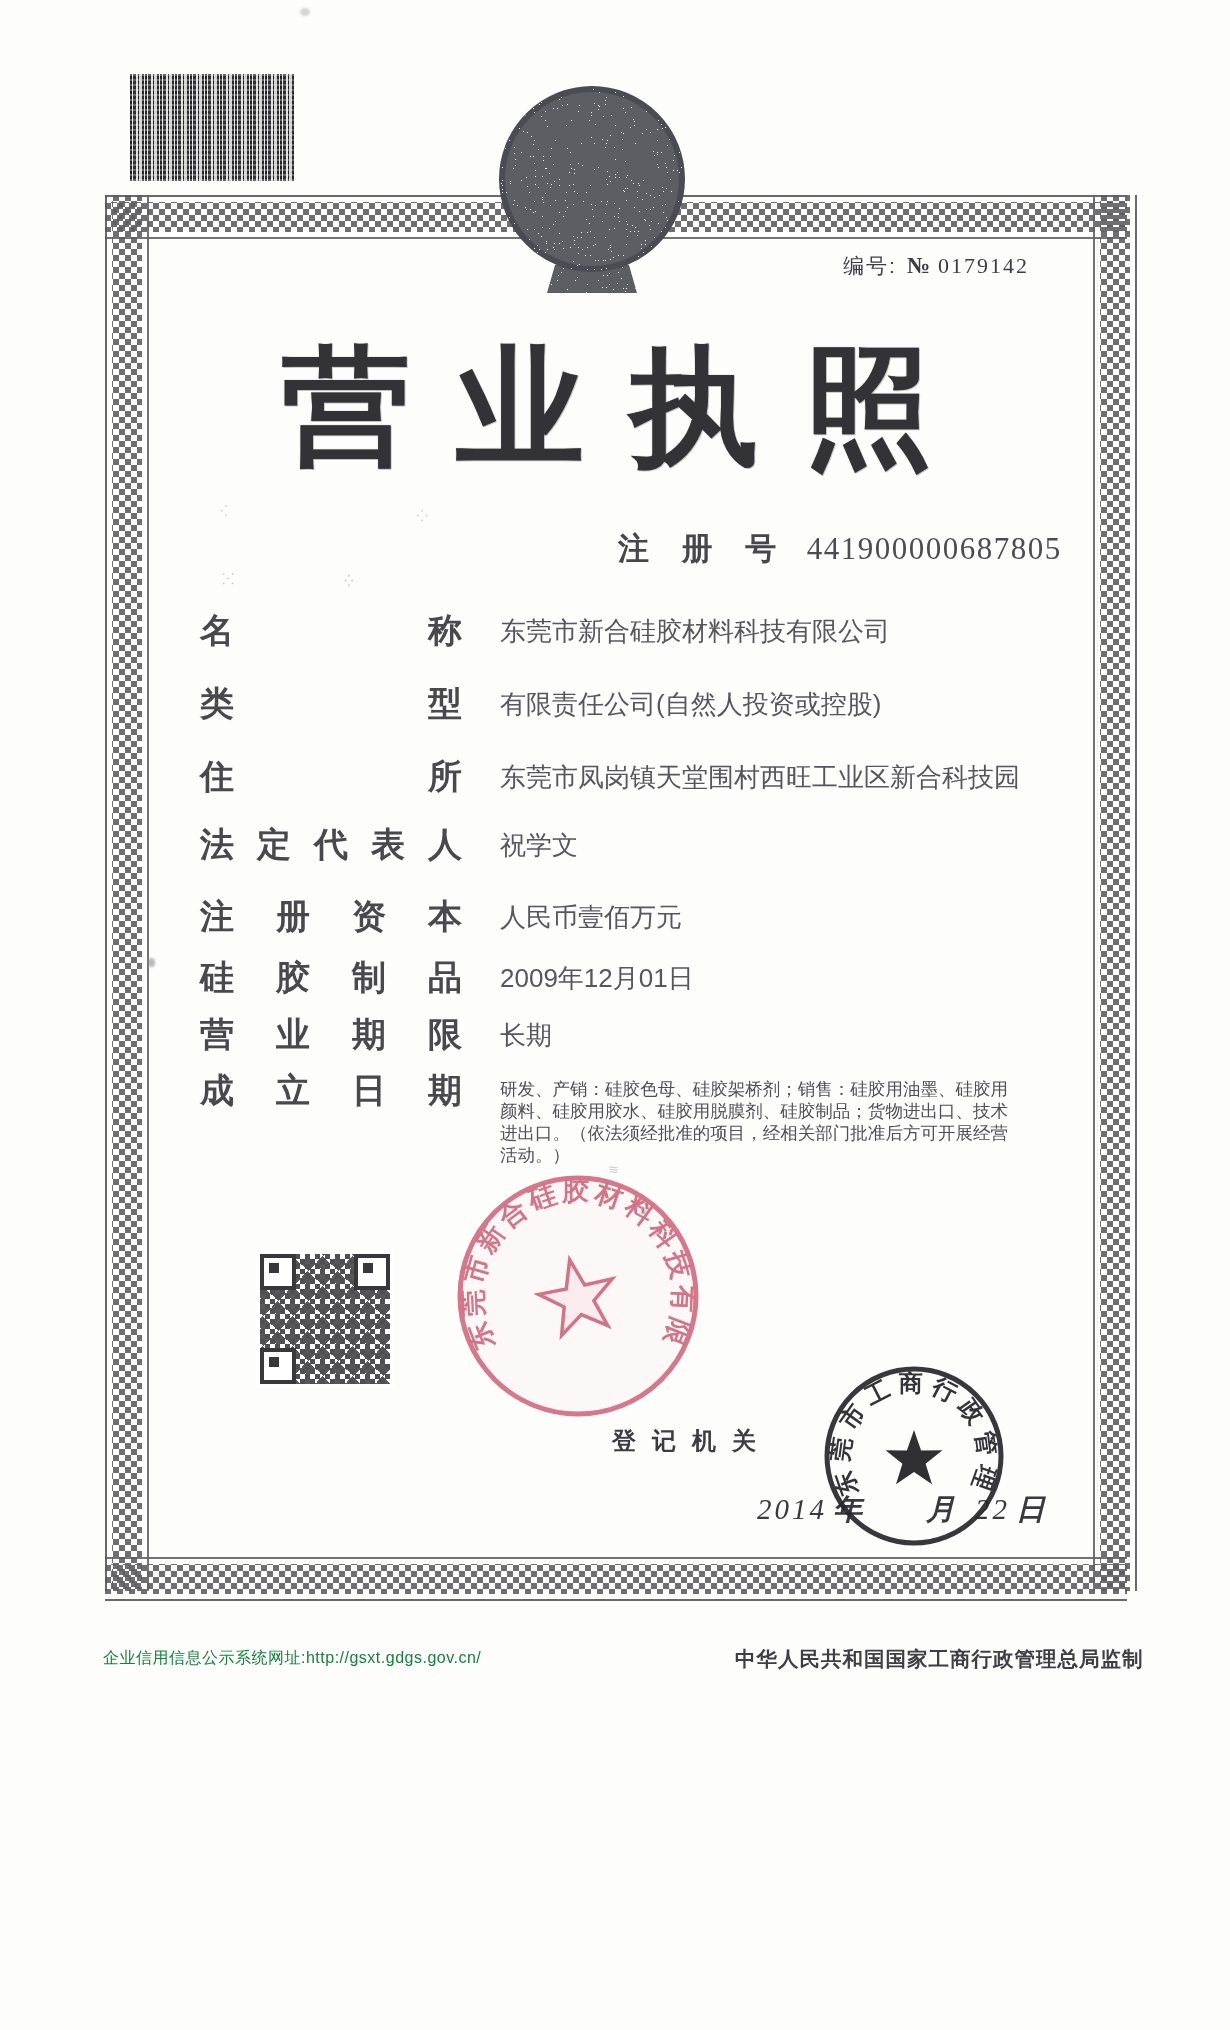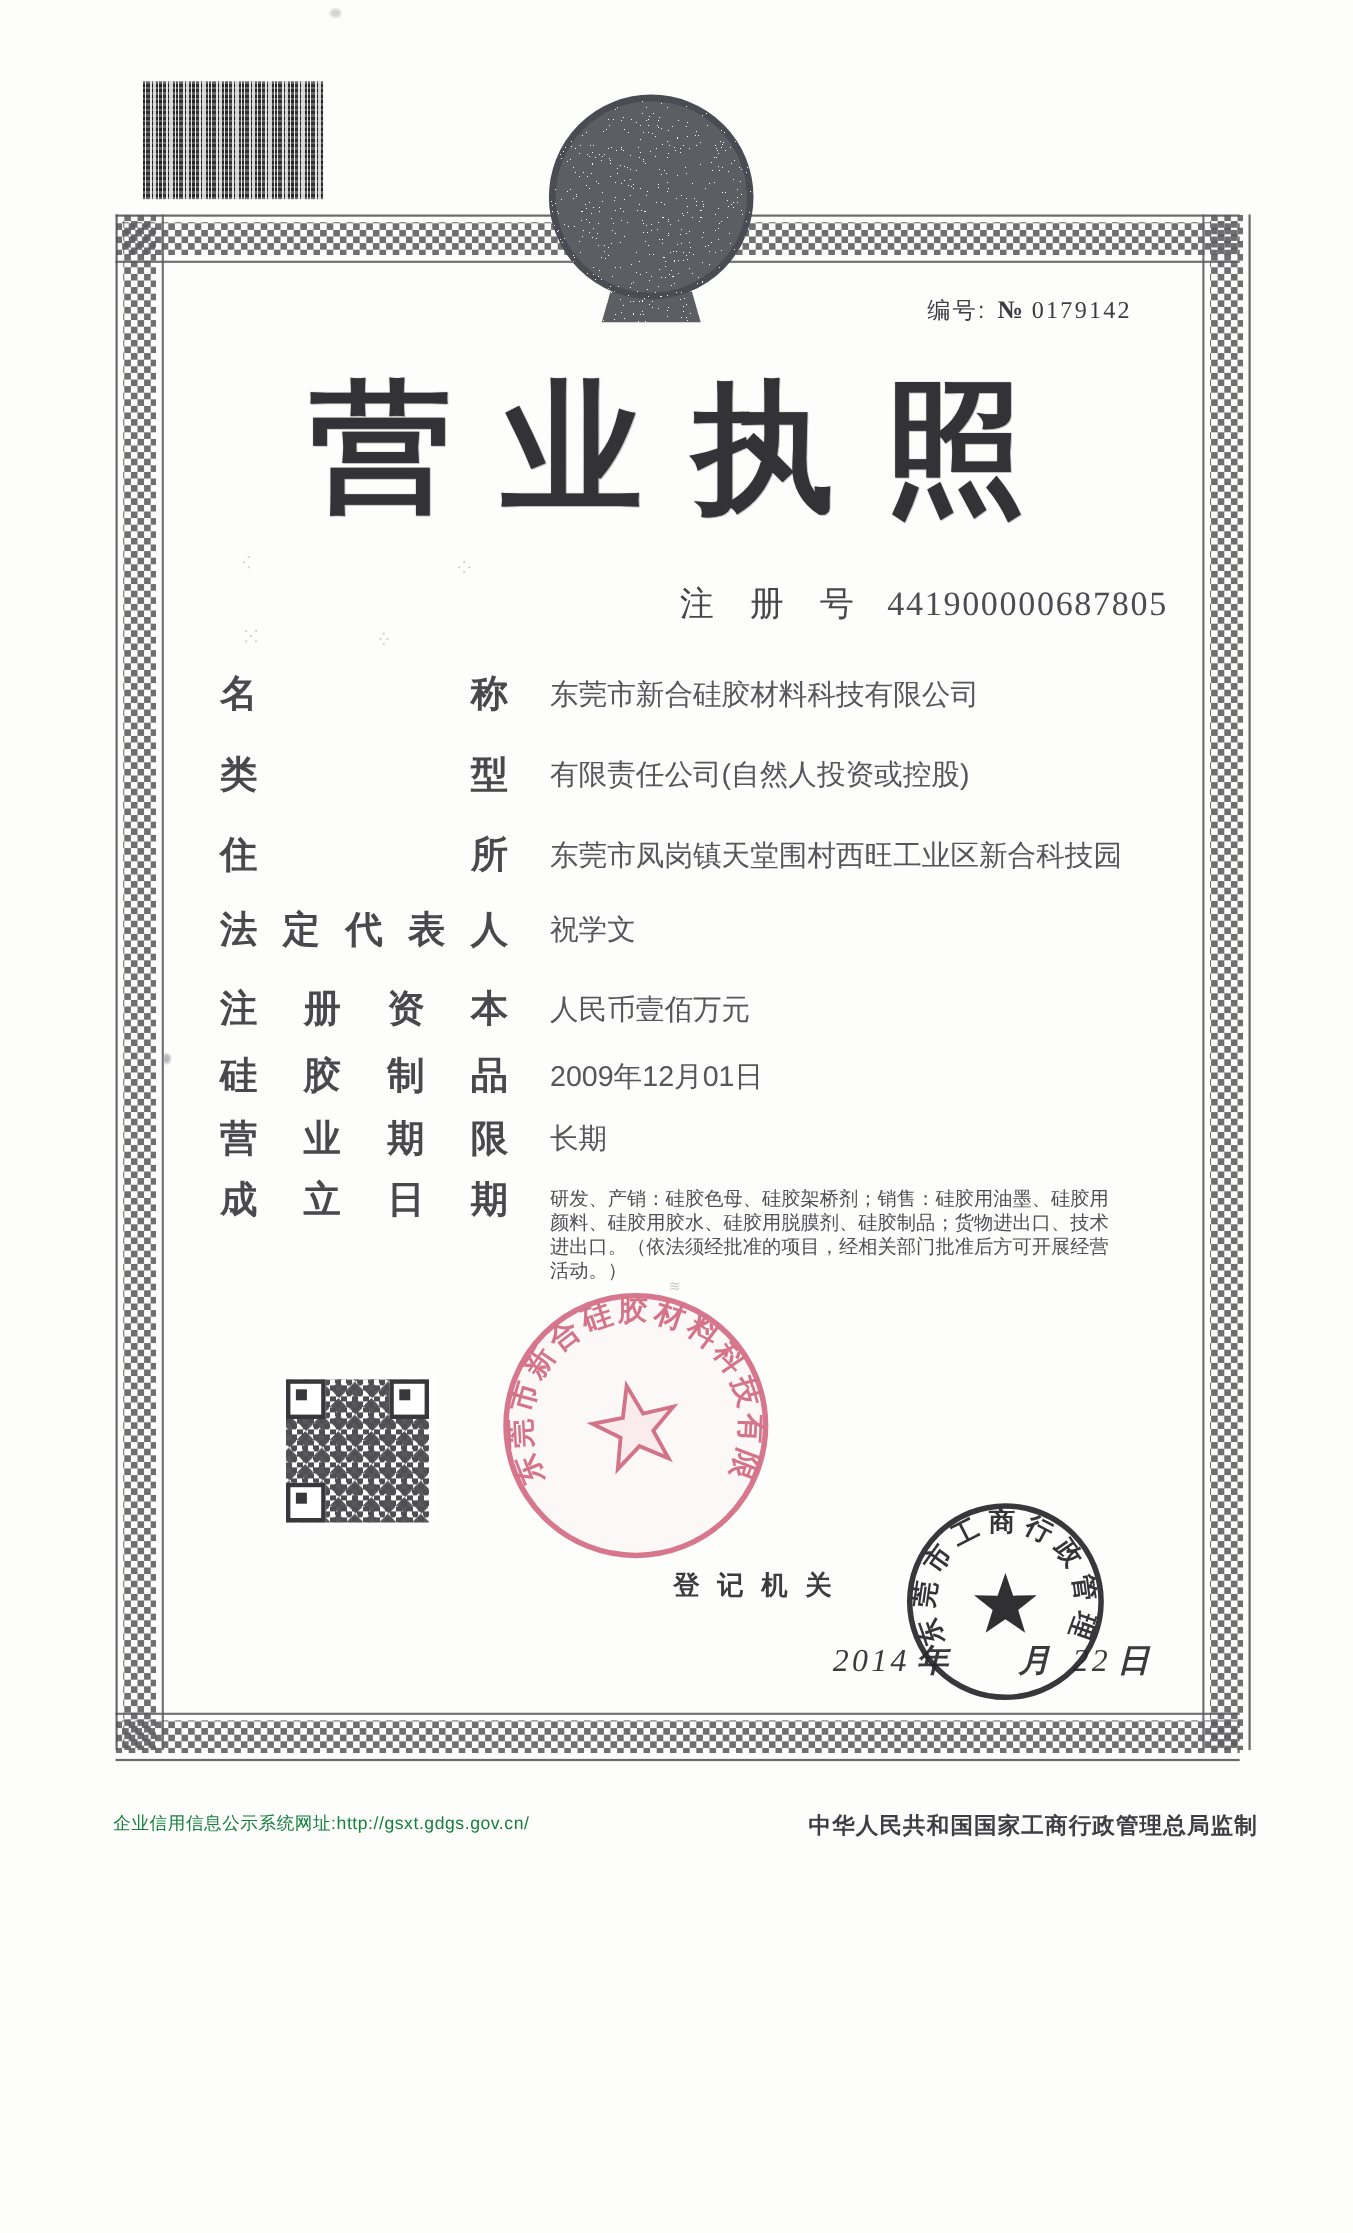--- a/index.html
+++ b/index.html
@@ -25,32 +25,32 @@
   .band.right{left:1093px;border-left:2px solid #606064;border-right:2px solid #555558;}
 
   
   .barcode{left:130px;top:74px;width:164px;height:107px;
     background:
       repeating-linear-gradient(0deg, rgba(255,255,255,.28) 0 2px, transparent 2px 5px),
       repeating-linear-gradient(90deg,#1c1c1e 0 2px,#f3f3f1 2px 3px,#2a2a2c 3px 6px,#e9e9e7 6px 8px,#141416 8px 9px,#d9d9d7 9px 12px,#222226 12px 14px,#efefed 14px 15px);
     filter:blur(.4px) contrast(.92);}
 
   
-  .serial{left:843px;top:268px;font-size:21px;color:#3c3c42;letter-spacing:2px;white-space:nowrap;}
+  .serial{left:843px;top:252px;font-size:21px;color:#3c3c42;letter-spacing:2px;white-space:nowrap;}
   .serial .nomark{font-family:"Liberation Serif",serif;font-weight:bold;font-size:23px;margin:0 6px 0 10px;}
   .serial .digits{font-family:"Liberation Serif",serif;font-size:22px;letter-spacing:2px;}
 
   
   .title{left:282px;top:322px;font-size:128px;font-weight:800;color:#323237;
     letter-spacing:46px;white-space:nowrap;
     text-shadow:0 0 1px rgba(60,60,65,.7), 1px 1px 0 rgba(120,120,125,.35);}
 
   
   .regline{left:618px;top:528px;white-space:nowrap;}
-  .regline .rlabel{font-size:31px;font-weight:400;color:#46464b;letter-spacing:12px;}
+  .regline .rlabel{font-size:31px;font-weight:700;color:#46464b;letter-spacing:12px;}
   .regline .rno{font-family:"Liberation Serif",serif;font-size:31px;color:#4c4c52;letter-spacing:1.5px;margin-left:14px;text-align:center;}
 
   
   .row{position:absolute;left:200px;}
   .flabel{position:absolute;left:0;top:0;width:262px;
     font-size:34px;font-weight:700;color:#48484d;
     text-align:justify;text-align-last:justify;font-family:Liberation Serif, serif;}
   .fvalue{position:absolute;left:300px;top:6px;width:560px;
     font-size:26px;color:#56565c;white-space:nowrap;}
   .r1{top:608px;}.r2{top:681px;}.r3{top:754px;}.r4{top:822px;}

